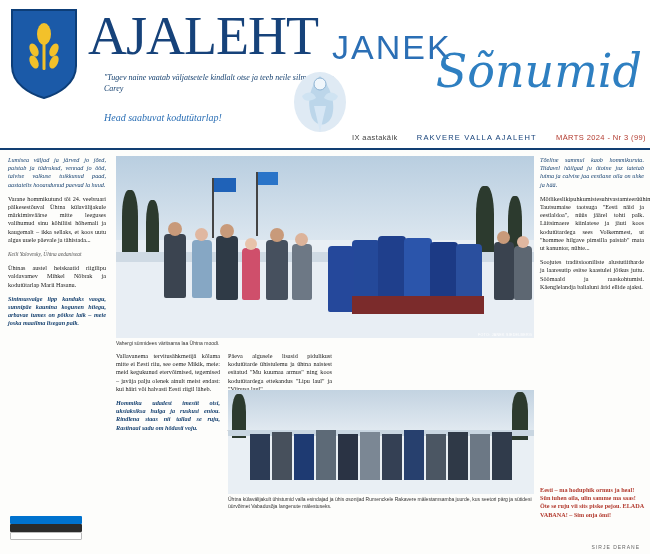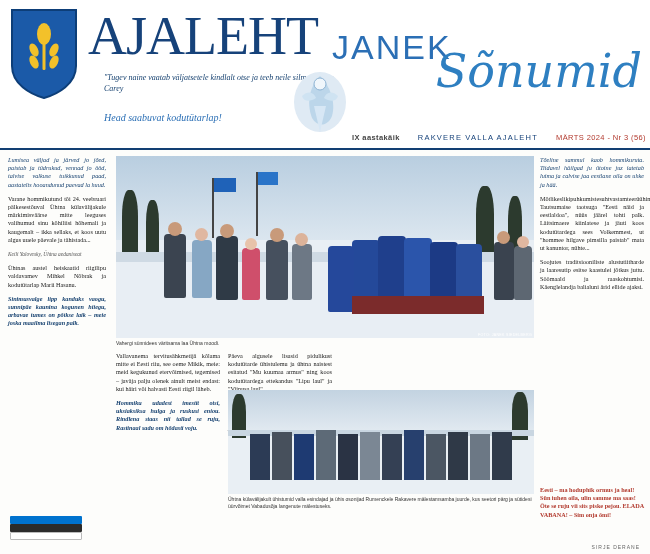--- a/index.html
+++ b/index.html
@@ -84,21 +84,21 @@
   }
   .meta-bar{
     position:absolute;left:352px;bottom:4px;right:4px;
     display:flex;justify-content:space-between;align-items:flex-end;
     font-family:"Liberation Sans", sans-serif;
     font-size:7.5px;
     color:#16427a;
     letter-spacing:.4px;
     padding-bottom:2px;
   }
-  .meta-bar .m1{color:#444;font-weight:bold;}
+  .meta-bar .m1{color:#444;}
   .meta-bar .m2{letter-spacing:1.2px;}
   .meta-bar .m3{color:#b23a2e;}
   .col{
     position:absolute;
     box-sizing:border-box;
   }
   .col-left{left:8px;top:156px;width:98px;}
   .col-right{left:540px;top:156px;width:104px;}
 
   .body-text{
@@ -215,21 +215,21 @@
         <circle cx="32" cy="22" r="6" fill="#f0f6fb" stroke="#8fb4d4" stroke-width="1"></circle>
         <path d="M14 34 C20 28 26 30 28 36 C22 40 16 40 14 34 Z" fill="#cfe3f2"></path>
         <path d="M50 34 C44 28 38 30 36 36 C42 40 48 40 50 34 Z" fill="#cfe3f2"></path>
         <path d="M26 44 L32 70 L38 44 Z" fill="#d7e7f5"></path>
       </svg>
     </div>
 
     <div class="meta-bar">
       <span class="m1">IX aastakäik</span>
       <span class="m2">RAKVERE VALLA AJALEHT</span>
-      <span class="m3">MÄRTS 2024 - Nr 3 (56)</span>
+      <span class="m3">MÄRTS 2024 - Nr 3 (99)</span>
     </div>
   </div>
 
   <div class="col col-left body-text">
     <p class="lead">Lumisea väljad ja järved jo jõed, paistab ja tüdrukud, vennad jo ööd, talvise valkuse tuikkunud paad, aastatelts hooandunud paevad la huud.</p>
     <p>Varane hommikutund tõi 24. veebruari pälkesestõuval Ühtna külavälijakule märkimisväärse mitte leeguses valihumud sinu kõhiliisi hõhemali ja kaugemalt – ikka sellaks, et koos uutu algus uuele päevale ja tähistada...</p>
     <p class="byline">Keili Yalovesky, Ühtna aedaniseat</p>
     <p>Ühtnas austel heiskaatid riigilipu valdavamev Mihkel Nõbrak ja kodutütarlap Marii Hasanu.</p>
     <p class="sub-h">Sinimusvalge lipp kanduks vaogu, sunnipäe kaunina kogunen hiiegu, arbavae tumes on põtkse laik – meie joska maailma lisegan palk.</p>
   </div>

